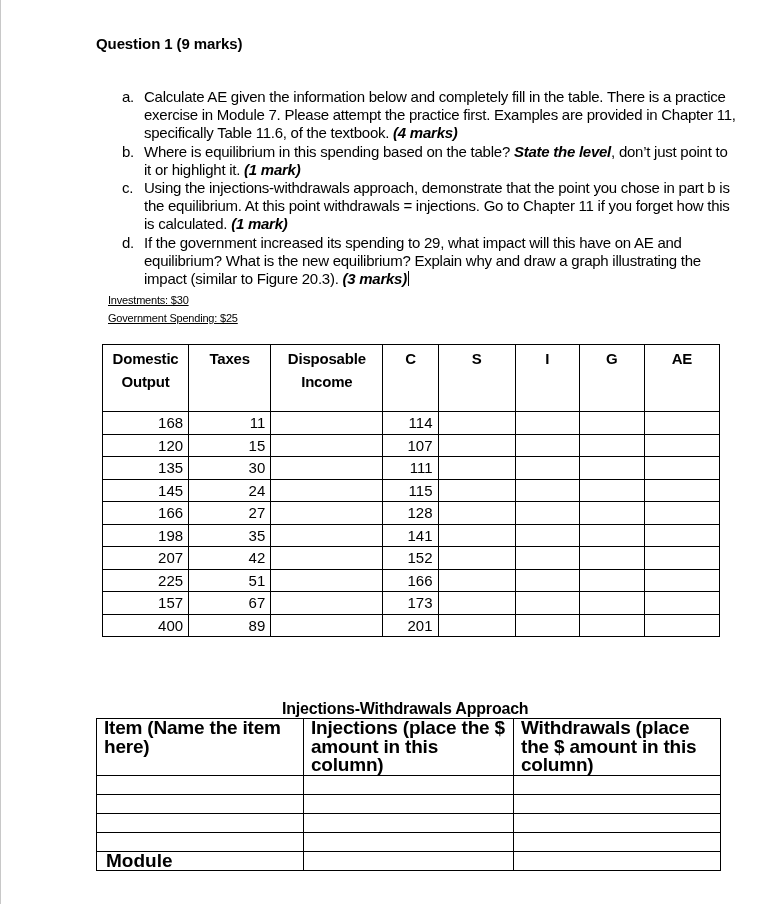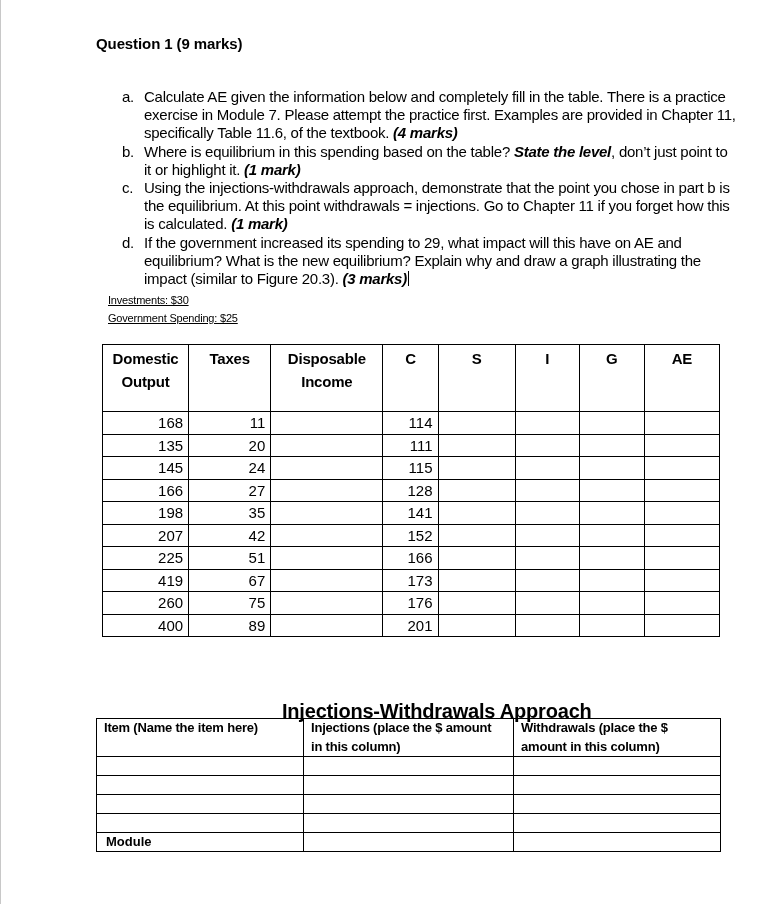--- a/index.html
+++ b/index.html
@@ -16,23 +16,23 @@
     .info { position: absolute; left: 108px; font-size: 11px; line-height: 18px; letter-spacing: -0.2px; text-decoration: underline; }
     .info.inv { top: 291px; }
     .info.gov { top: 309px; }
 
     table { border-collapse: collapse; position: absolute; }
     .main-table { left: 102px; top: 344px; width: 618px; table-layout: fixed; }
     .main-table th, .main-table td { border: 1px solid #000; font-size: 15px; padding: 0; }
     .main-table th { height: 64px; vertical-align: top; font-weight: bold; text-align: center; line-height: 23px; padding-top: 2px; letter-spacing: -0.2px; }
     .main-table td { height: 21.5px; text-align: right; padding-right: 5px; line-height: 21px; }
 
-    .iw-title { position: absolute; left: 282px; top: 700px; font-size: 20px; font-weight: bold; letter-spacing: -0.2px; }
+    .iw-title { position: absolute; left: 282px; top: 700px; font-size: 16px; font-weight: bold; letter-spacing: -0.2px; }
     .iw-table { left: 96px; top: 718px; width: 624px; table-layout: fixed; }
-    .iw-table th, .iw-table td { border: 1px solid #000; font-size: 13px; padding: 0 8px 0 7px; text-align: left; }
+    .iw-table th, .iw-table td { border: 1px solid #000; font-size: 19px; padding: 0 8px 0 7px; text-align: left; }
     .iw-table th { font-weight: bold; line-height: 18.5px; height: 36px; vertical-align: top; letter-spacing: -0.2px; }
     .iw-table td { height: 18px; line-height: 18px; }
     .iw-table td.totals { font-weight: bold; padding-left: 9px; }
   </style>
 </head>
 <body>
 
 <div class="page-edge"></div>
 
 <div class="q-title">Question 1 (9 marks)</div>
@@ -92,22 +92,32 @@
         <td>168</td>
         <td>11</td>
         <td></td>
         <td>114</td>
         <td></td>
         <td></td>
         <td></td>
         <td></td>
       </tr>
       <tr>
+        <td>120</td>
+        <td>15</td>
+        <td></td>
+        <td>107</td>
+        <td></td>
+        <td></td>
+        <td></td>
+        <td></td>
+      </tr>
+      <tr>
         <td>135</td>
-        <td>20</td>
+        <td>30</td>
         <td></td>
         <td>111</td>
         <td></td>
         <td></td>
         <td></td>
         <td></td>
       </tr>
       <tr>
         <td>145</td>
         <td>24</td>
@@ -152,34 +162,24 @@
         <td>225</td>
         <td>51</td>
         <td></td>
         <td>166</td>
         <td></td>
         <td></td>
         <td></td>
         <td></td>
       </tr>
       <tr>
-        <td>419</td>
+        <td>157</td>
         <td>67</td>
         <td></td>
         <td>173</td>
-        <td></td>
-        <td></td>
-        <td></td>
-        <td></td>
-      </tr>
-      <tr>
-        <td>260</td>
-        <td>75</td>
-        <td></td>
-        <td>176</td>
         <td></td>
         <td></td>
         <td></td>
         <td></td>
       </tr>
       <tr>
         <td>400</td>
         <td>89</td>
         <td></td>
         <td>201</td>

